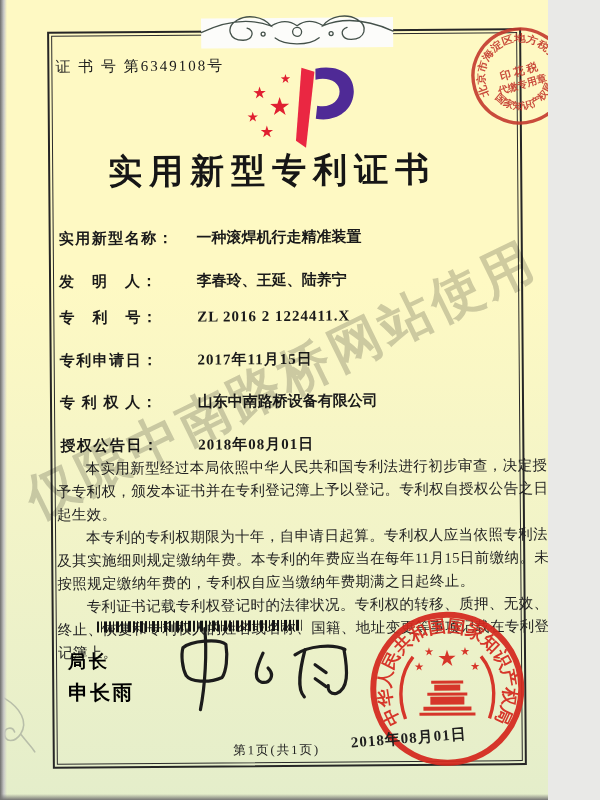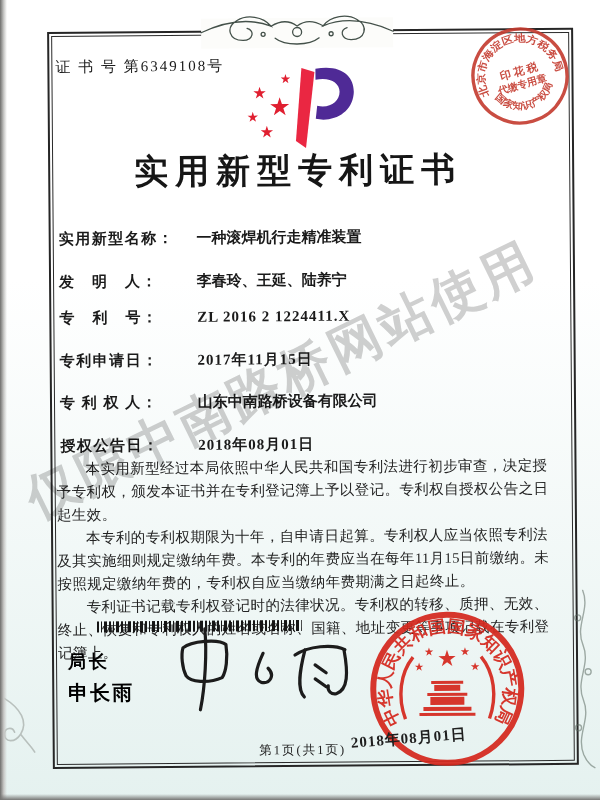--- a/index.html
+++ b/index.html
@@ -1,18 +1,18 @@
 <!DOCTYPE html>
 <html><head>
 <meta charset="utf-8">
 <style>
   html,body{margin:0;padding:0;}
   body{width:600px;height:800px;overflow:hidden;background:#e9e9e7;
        font-family:"Liberation Serif","DejaVu Serif",serif;}
-  .scan{position:absolute;left:0;top:0;width:600px;height:800px;background:#ffffff;overflow:hidden;}
+  .scan{position:absolute;left:0;top:0;width:548px;height:800px;background:#fef9c3;overflow:hidden;}
   .edge-left{position:absolute;left:0;top:0;width:7px;height:800px;z-index:9;
        background:linear-gradient(90deg,#6f6f6d,#c9c9c7 55%,rgba(255,255,255,0));}
   .edge-bottom{position:absolute;left:0;bottom:0;width:600px;height:6px;z-index:9;
        background:linear-gradient(0deg,#777775,rgba(255,255,255,0));}
   .tint{position:absolute;inset:0;z-index:0;pointer-events:none;
        background:linear-gradient(180deg,rgba(255,255,255,0) 35%,rgba(196,224,219,.22) 68%,rgba(186,219,214,.38) 100%);}
   .sheet{position:absolute;inset:0;transform:rotate(-0.45deg);}
   .frame{position:absolute;left:50px;top:30px;right:24px;bottom:33px;border:2.2px solid #262626;z-index:1;}
   .frame::after{content:'';position:absolute;inset:2px;border:1px solid #2b2b2b;}
   .abs{position:absolute;}

